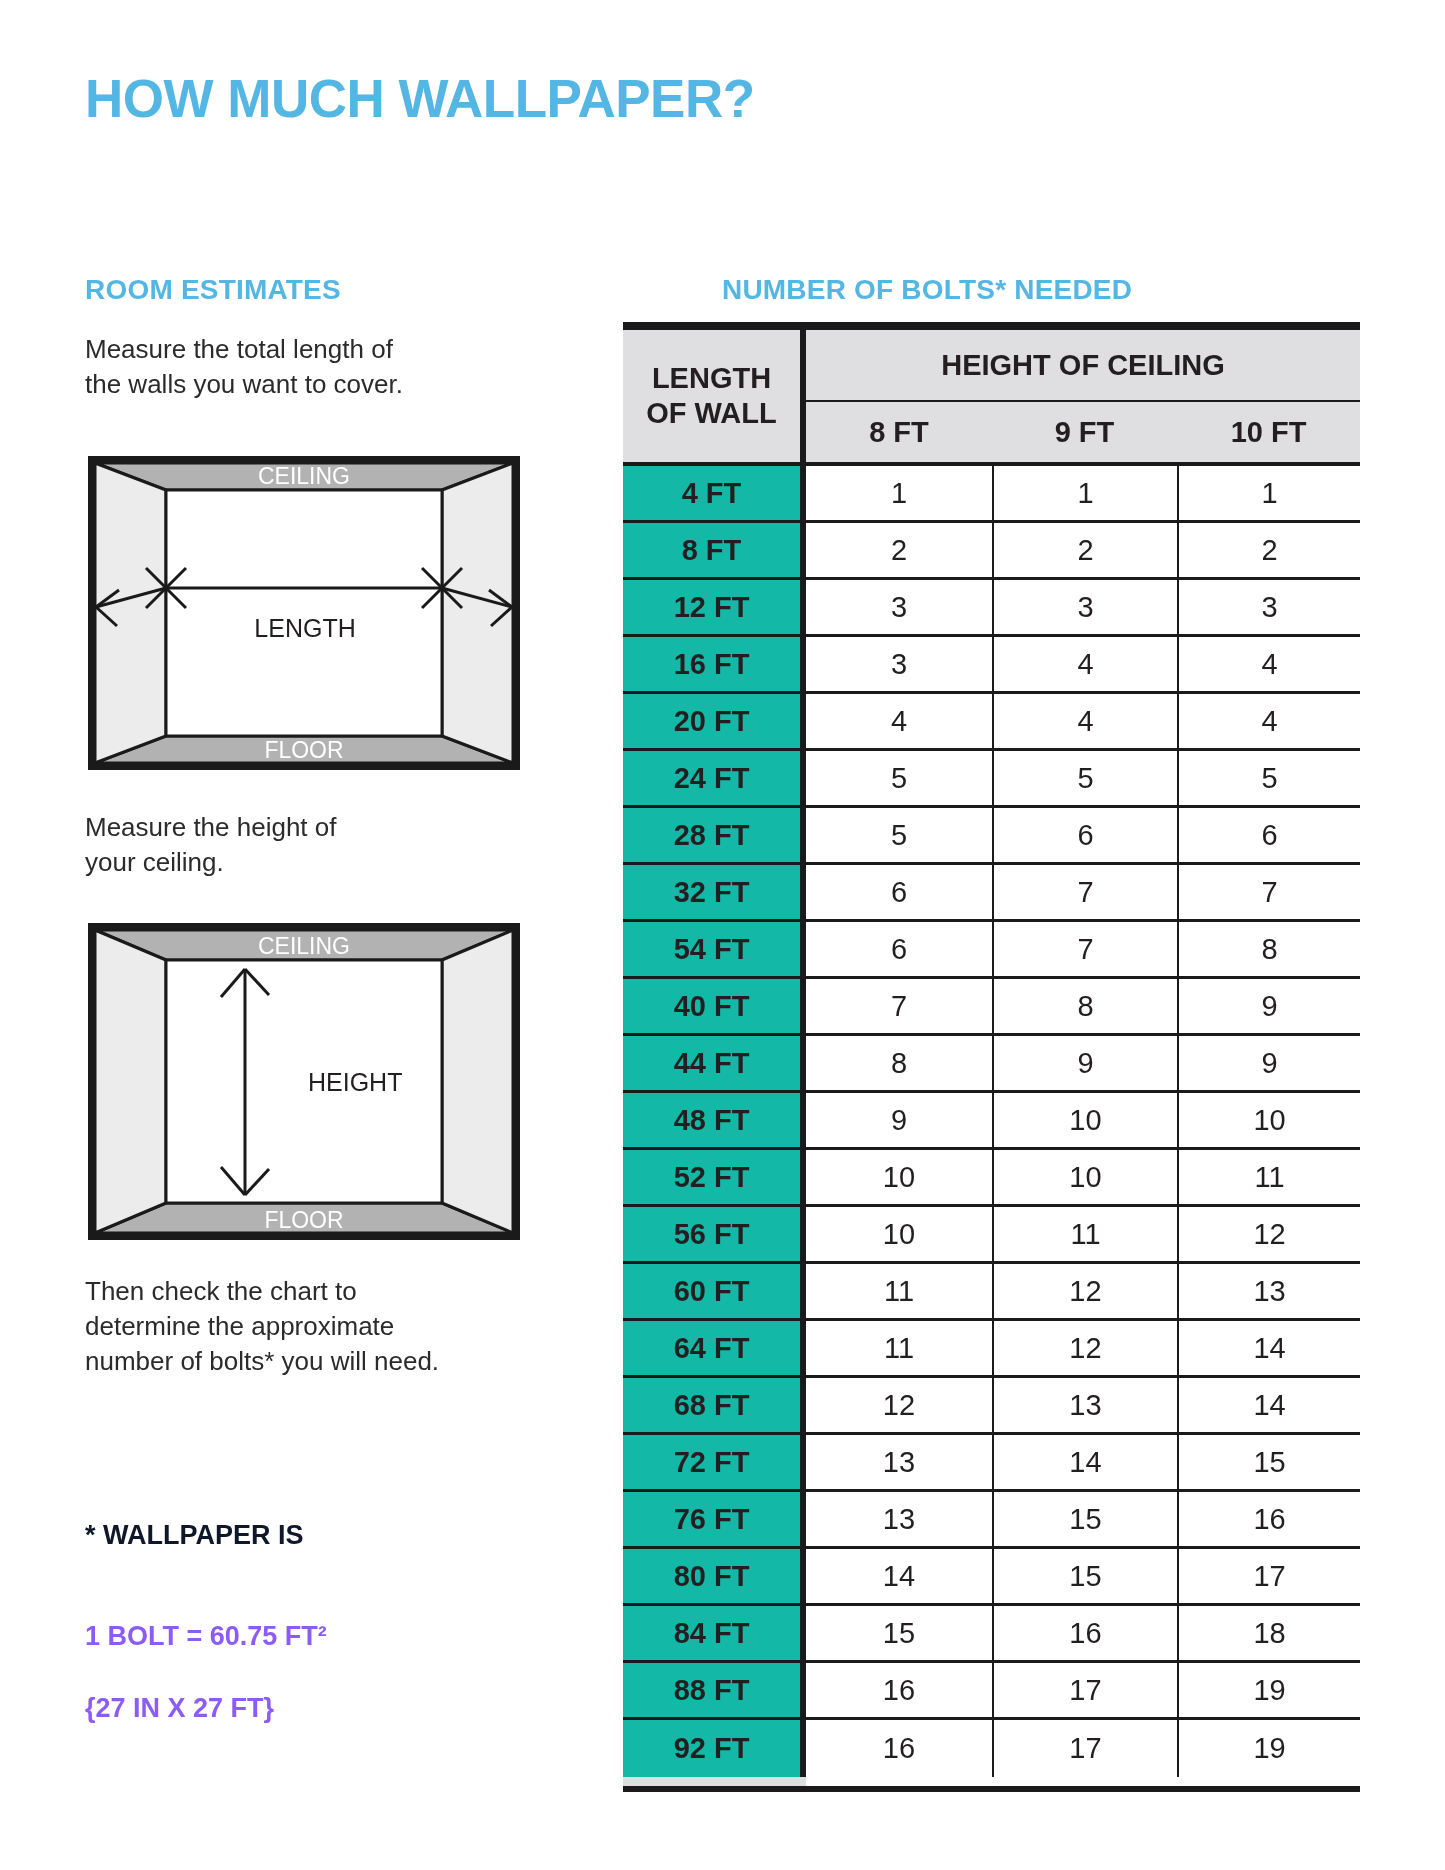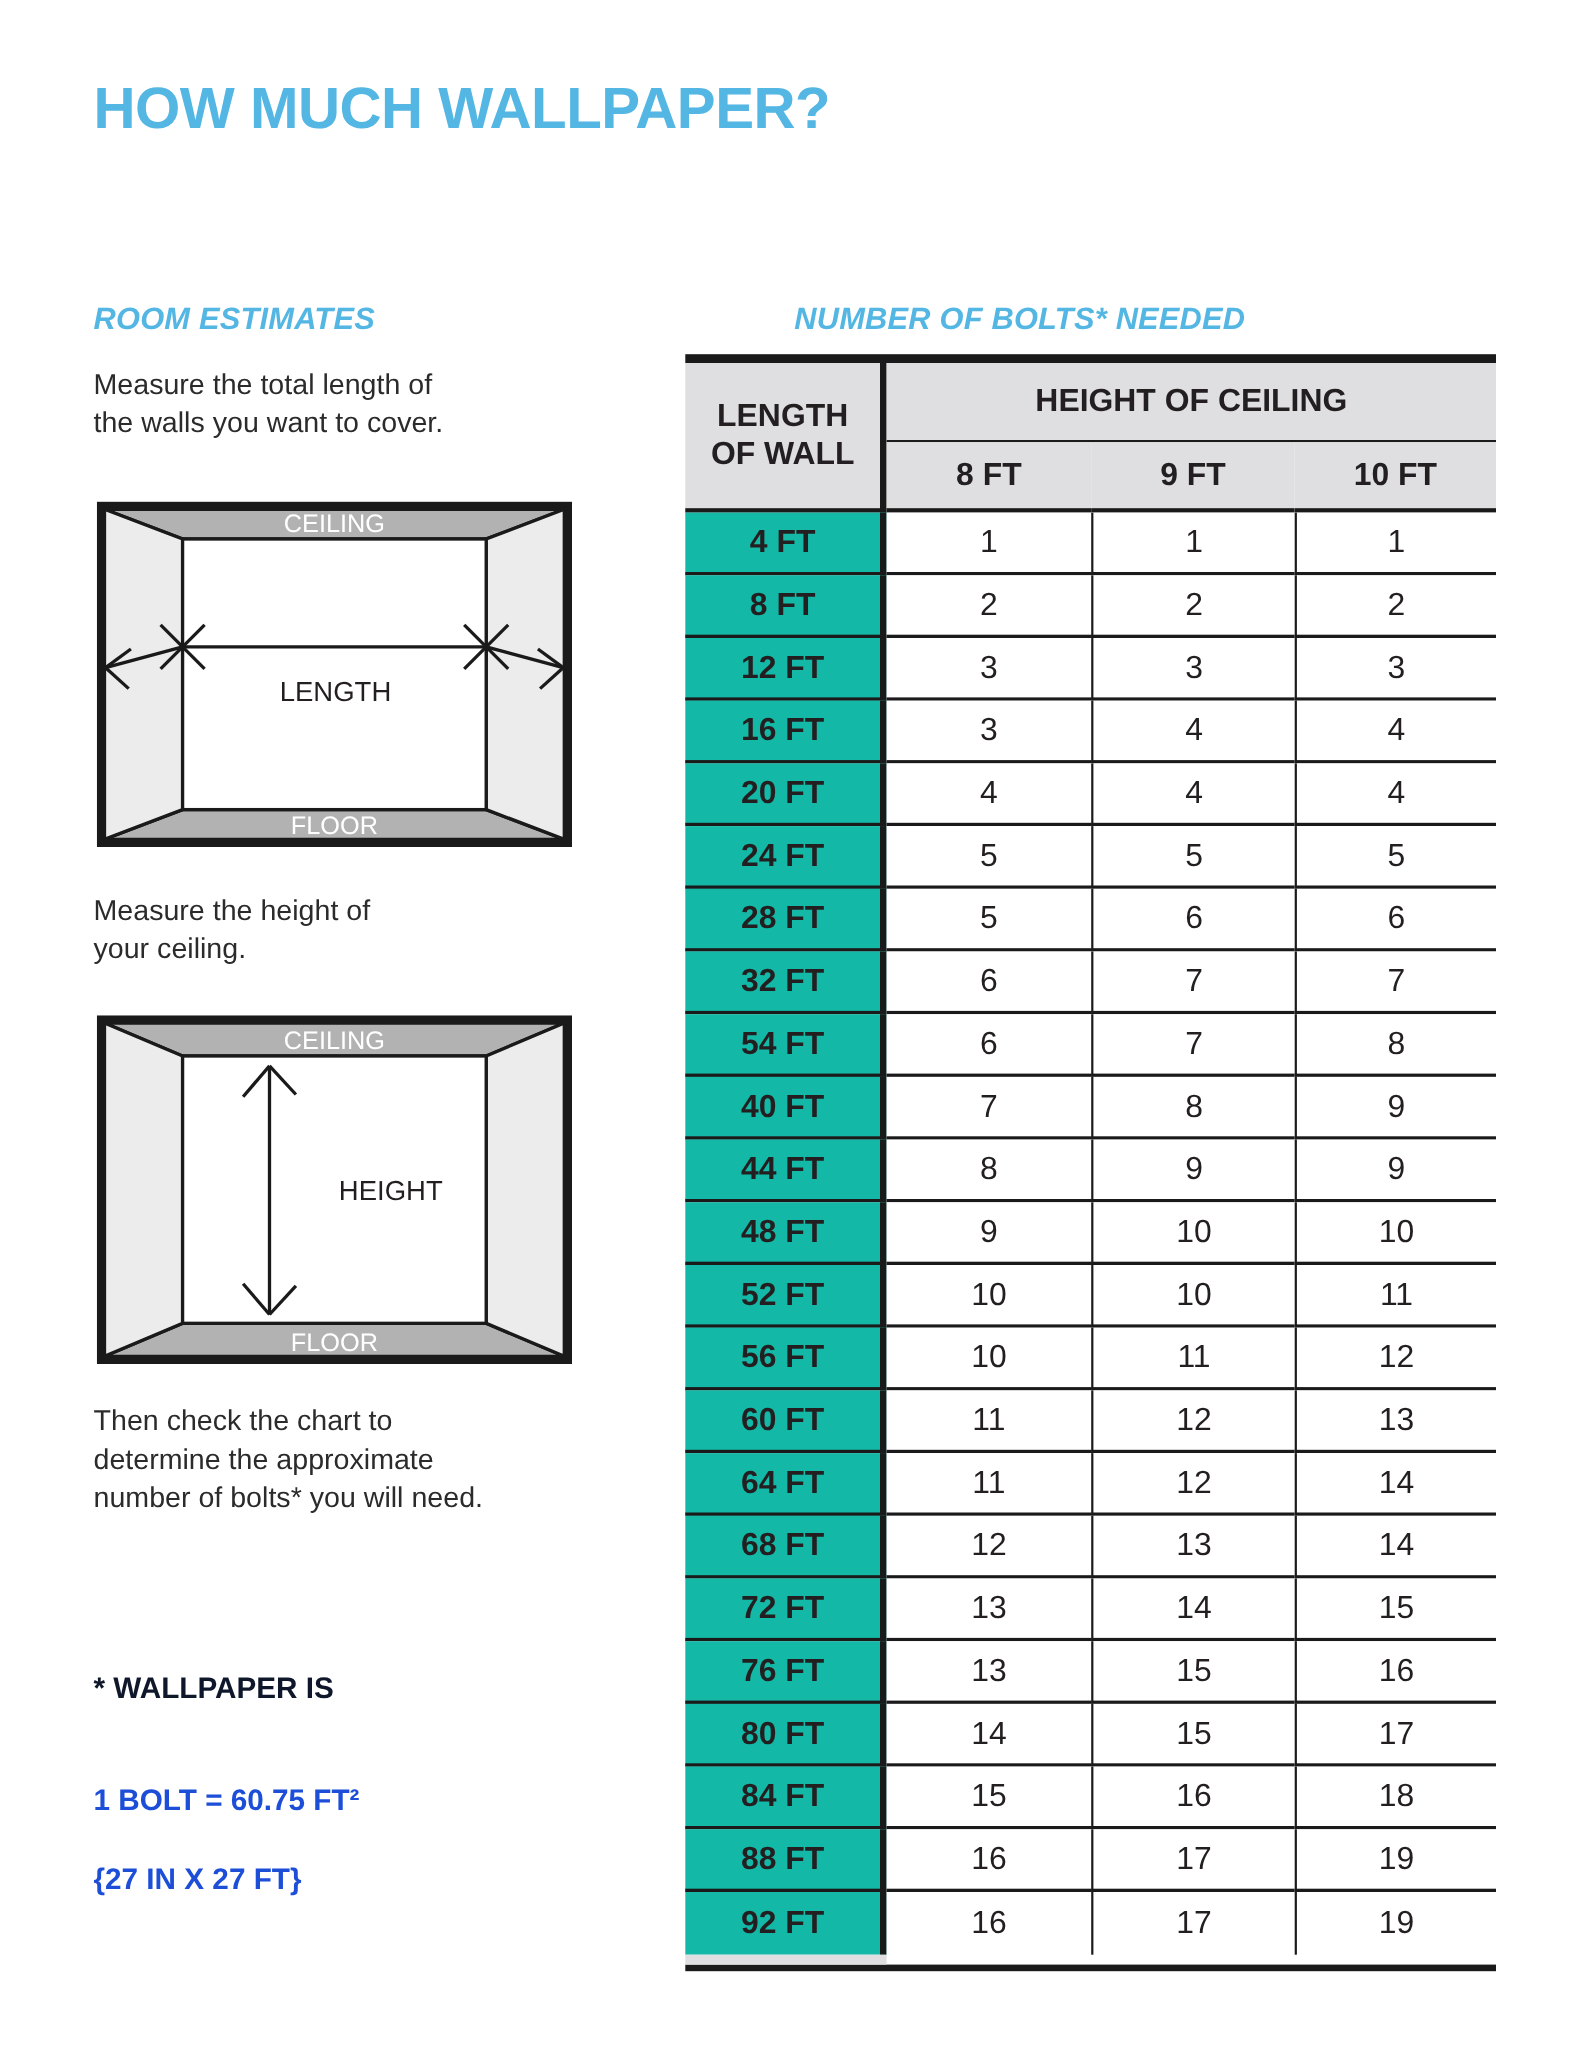--- a/index.html
+++ b/index.html
@@ -11,41 +11,41 @@
     color:#231f20;
     overflow:hidden;
   }
   .abs { position:absolute; }
   .page-title {
     left:85px; top:70px;
     font-size:53px; font-weight:bold; letter-spacing:-0.5px;
     color:#54b6e3; line-height:1.1;
   }
   .blue-subhead {
-    font-size:28px; font-weight:bold; color:#54b6e3; letter-spacing:0.2px;font-style:italic;
+    font-size:28px; font-weight:bold; color:#54b6e3; letter-spacing:0.2px;
   }
   #room-estimates-heading { left:85px; top:274px; }
   #table-heading { left:722px; top:274px; }
   .para {
     left:85px;
     font-size:26px; line-height:35px; color:#2b2b2b;
     white-space:pre-line;
   }
   #para-length { top:332px; }
   #para-height { top:810px; }
   #para-chart  { top:1274px; }
   .footnote {
     left:85px; top:1480px;
     font-size:27px; font-weight:bold; line-height:37px; color:#0f172a;
     white-space:pre-line;
   }
   .footnote .indent { padding-left:24px; }
   .bolt-info {
     left:85px; top:1582px;
-    font-size:27px; font-weight:bold; line-height:36px; color:#1d4ed8;
+    font-size:27px; font-weight:bold; line-height:36px; color:#8b5cf6;
     white-space:pre-line;
   }
   svg text { font-family:"Liberation Sans", sans-serif; }
 
   
   .table-wrap {
     left:623px; top:322px; width:737px;
     border-top:8px solid #1a1a1a;
     border-bottom:6px solid #1a1a1a;
   }

